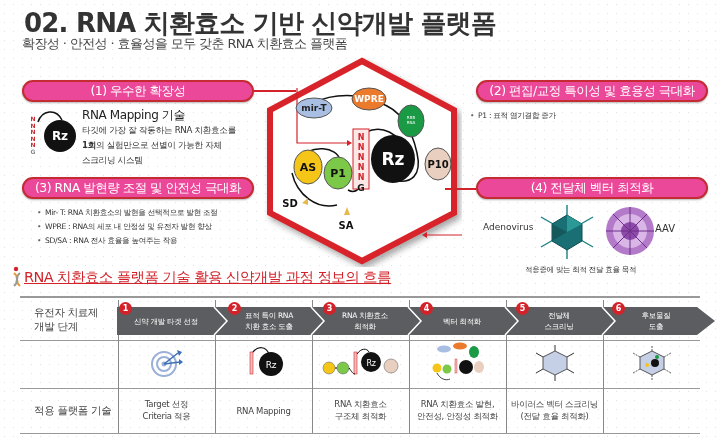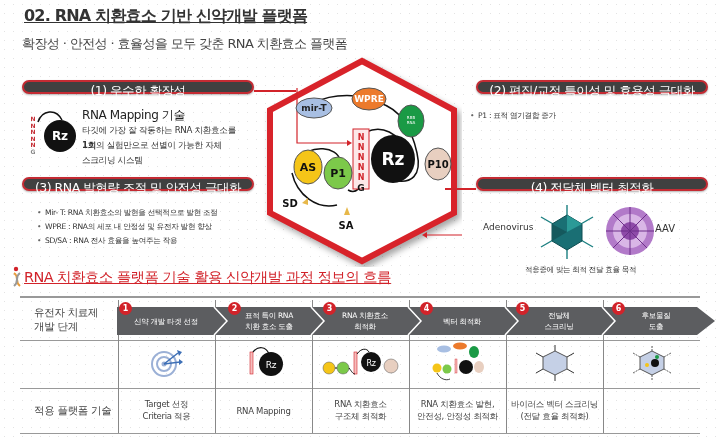--- a/index.html
+++ b/index.html
@@ -4,26 +4,26 @@
 <style>
   * { box-sizing: border-box; margin: 0; padding: 0; }
   body {
     width: 718px; height: 443px; overflow: hidden; background: #ffffff;
     font-family: "DejaVu Sans", "Liberation Sans", sans-serif; color: #333;
     position: relative;
     background-image: radial-gradient(#e3e3e3 0.8px, transparent 0.9px);
     background-size: 9px 9px;
   }
   .abs { position: absolute; }
-  .title { left: 24px; top: 6px; font-size: 16px; font-weight: bold; color: #333; letter-spacing: -0.8px; text-decoration: underline; }
+  .title { left: 24px; top: 6px; font-size: 26px; font-weight: bold; color: #333; letter-spacing: -0.8px; }
   .subtitle { left: 22px; top: 35px; font-size: 13px; color: #444; letter-spacing: -0.6px; }
 
   .pill {
-    background: #404040; color: #fff; border: 2px solid #c42b33; border-radius: 12px;
-    height: 14px; text-align: center; font-size: 12.5px; line-height: 18px; letter-spacing: -0.5px;
+    background: #ec4899; color: #fff; border: 2px solid #c42b33; border-radius: 12px;
+    height: 22px; text-align: center; font-size: 12.5px; line-height: 18px; letter-spacing: -0.5px;
     box-shadow: 0 1px 2px rgba(0,0,0,.3);
   }
   .connector { background: #d2232a; }
 
   .bullets { font-size: 7.6px; color: #333; line-height: 14px; letter-spacing: -0.3px; }
   .bullets li { list-style: none; position: relative; padding-left: 8px; white-space: nowrap; }
   .bullets li::before { content: "•"; position: absolute; left: 0; color: #666; }
   .ul { }
 
   .s1-title { left: 82px; top: 107px; font-size: 12px; color: #222; letter-spacing: -0.4px; }

